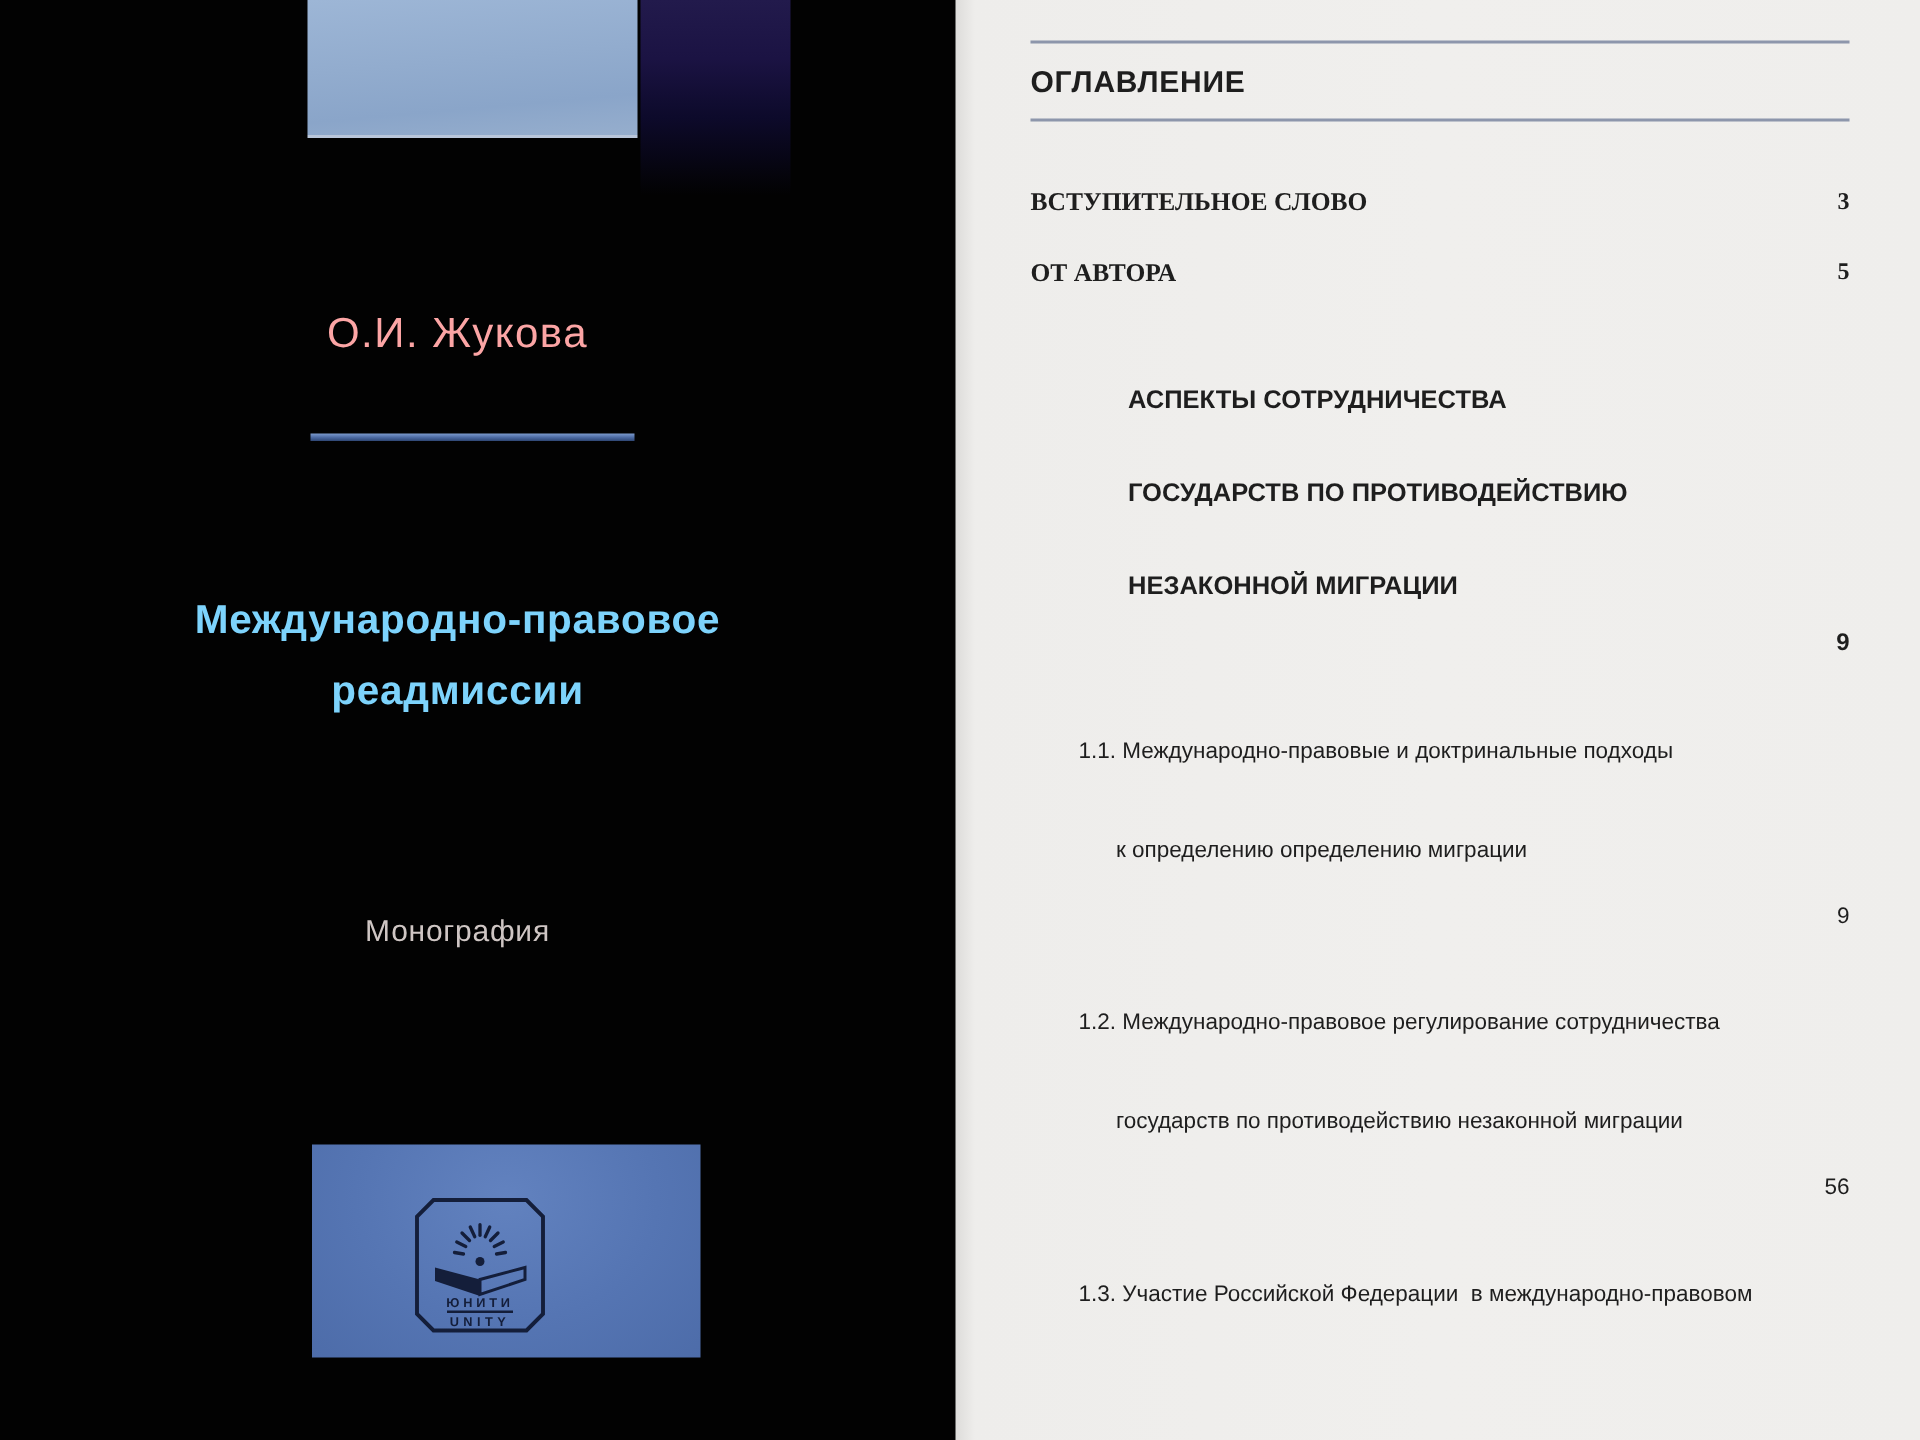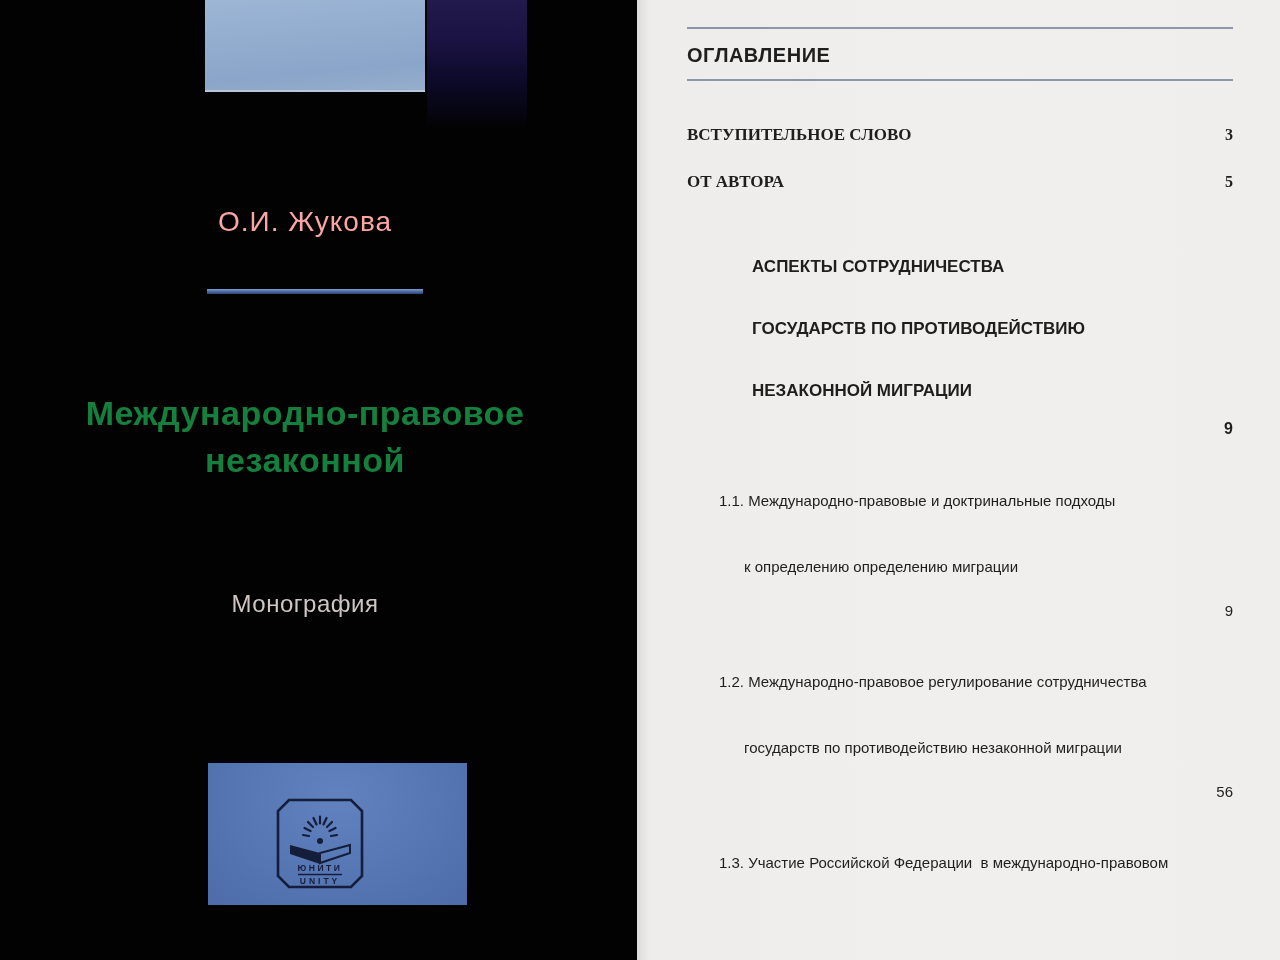--- a/index.html
+++ b/index.html
@@ -19,22 +19,22 @@
   .cover-sky {
     position:absolute; left:427px; top:0; width:100px; height:130px;
     background:linear-gradient(180deg,#221a4c 0%,#1b1343 30%,#0d0a2b 60%,rgba(2,2,2,0) 100%);
   }
   .cover-block { position:absolute; left:70px; width:470px; text-align:center; }
   .cover-author { top:206px; font-size:28px; letter-spacing:1px; color:#fca5a5; }
   .cover-rule {
     position:absolute; left:207px; top:289px; width:216px; height:5px;
     background:linear-gradient(180deg,#7c9bce 0%,#4a68a0 55%,#2e4673 100%);
   }
-  .cover-title { top:390px; font-size:34px; font-weight:bold; line-height:47px; color:#15803d; letter-spacing:.5px; }
-  .cover-subtitle { top:590px; font-size:24px; color:#cfc6c4; letter-spacing:.5px; }
+  .cover-title { top:390px; font-size:27px; font-weight:bold; line-height:47px; color:#7dd3fc; letter-spacing:.5px; }
+  .cover-subtitle { top:610px; font-size:20px; color:#cfc6c4; letter-spacing:.5px; }
 
   .publisher-panel {
     position:absolute; left:208px; top:763px; width:219px; height:142px;
     background:radial-gradient(ellipse at 50% 25%, #6282bf 0%, #5575b3 55%, #4d6ca9 100%);
     padding-left:40px;
   }
   .publisher-logo { position:absolute; left:67px; top:34px; }
   .publisher-logo .stroke { stroke:#141e3a; fill:none; }
   .publisher-logo .fill { fill:#141e3a; }
   .publisher-logo text {
@@ -80,21 +80,21 @@
   <div class="cover">
     <div class="cover-photo"></div>
     <div class="cover-sky"></div>
 
     <div class="cover-block cover-author">О.И. Жукова</div>
 
     <div class="cover-rule"></div>
 
     <div class="cover-block cover-title">
       <div>Международно-правовое</div>
-      <div>незаконной</div>
+      <div>реадмиссии</div>
     </div>
 
     <div class="cover-block cover-subtitle">Монография</div>
 
     <div class="publisher-panel">
       <svg class="publisher-logo" width="90" height="93" viewBox="0 0 90 93">
         <path class="stroke" stroke-width="2.6" d="M14 3 H76 L87 14 V79 L76 90 H14 L3 79 V14 Z"></path>
         <g class="stroke" stroke-width="2.2" stroke-linecap="round">
           <line x1="28" y1="38" x2="34" y2="39"></line>
           <line x1="29.5" y1="31" x2="35.5" y2="34"></line>

